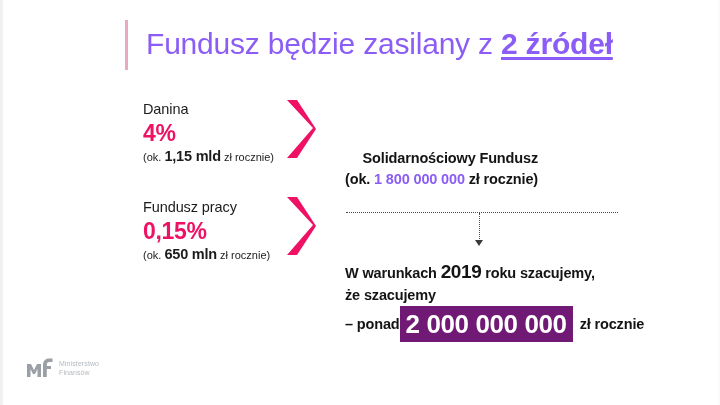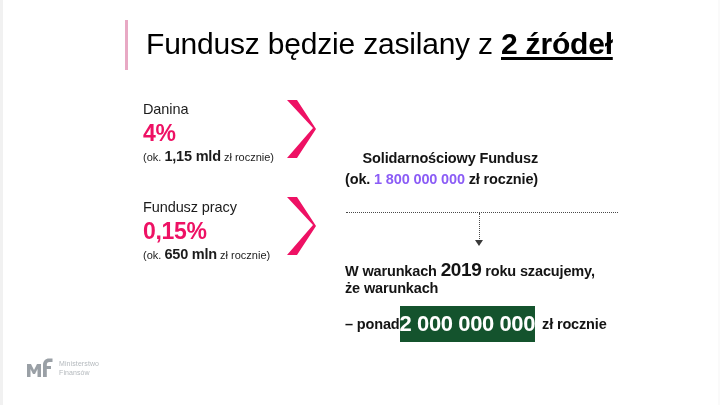--- a/index.html
+++ b/index.html
@@ -32,21 +32,21 @@
   .title-accent {
     width: 3px;
     height: 50px;
     background: #e8a9c4;
     margin-right: 18px;
     flex: none;
   }
   .title-text {
     font-size: 30px;
     line-height: 48px;
-    color: #000000;
+    color: #8b5cf6;
     white-space: nowrap;
     letter-spacing: -0.2px;
   }
   .title-text .emph {
     font-weight: bold;
     text-decoration: underline;
     text-underline-offset: 3px;
   }
 
   
@@ -134,21 +134,21 @@
     border-top: 6px solid #3a3a3a;
   }
 
   .estimate {
     position: absolute;
     left: 342px;
     top: 261px;
     font-size: 14.5px;
     font-weight: bold;
     color: #141414;
-    line-height: 17px;
+    line-height: 22px;
     letter-spacing: -0.15px;
     white-space: nowrap;
   }
   .estimate .year {
     font-size: 19px;
     letter-spacing: -0.4px;
   }
 
   .total-row {
     position: absolute;
@@ -158,26 +158,26 @@
     align-items: center;
     white-space: nowrap;
   }
   .total-prefix {
     font-size: 14.5px;
     font-weight: bold;
     color: #141414;
     letter-spacing: -0.15px;
   }
   .total-badge {
-    background: #14532d;
+    background: #701a75;
     color: #ffffff;
-    font-size: 22px;
+    font-size: 26px;
     font-weight: bold;
     line-height: 36px;
-    padding: 0 0;
+    padding: 0 6px;
     letter-spacing: -0.4px;
   }
   .total-suffix {
     font-size: 14.5px;
     font-weight: bold;
     color: #141414;
     letter-spacing: -0.15px;
     padding-left: 7px;
   }
 
@@ -231,21 +231,21 @@
     <div>Solidarnościowy Fundusz</div>
     <div><span>(ok. </span><span class="amount">1 800 000 000</span><span> zł rocznie)</span></div>
   </div>
 
   <div class="dotted-h"></div>
   <div class="dotted-v"></div>
   <div class="arrow-head"></div>
 
   <div class="estimate">
     <div><span>W warunkach </span><span class="year">2019</span><span> roku szacujemy,</span></div>
-    <div>że warunkach</div>
+    <div>że szacujemy</div>
   </div>
 
   <div class="total-row">
     <span class="total-prefix">– ponad</span>
     <span class="total-badge">2 000 000 000</span>
     <span class="total-suffix">zł rocznie</span>
   </div>
 
   <div class="logo">
     <svg class="logo-mark" width="26" height="20" viewBox="0 0 26 20">

